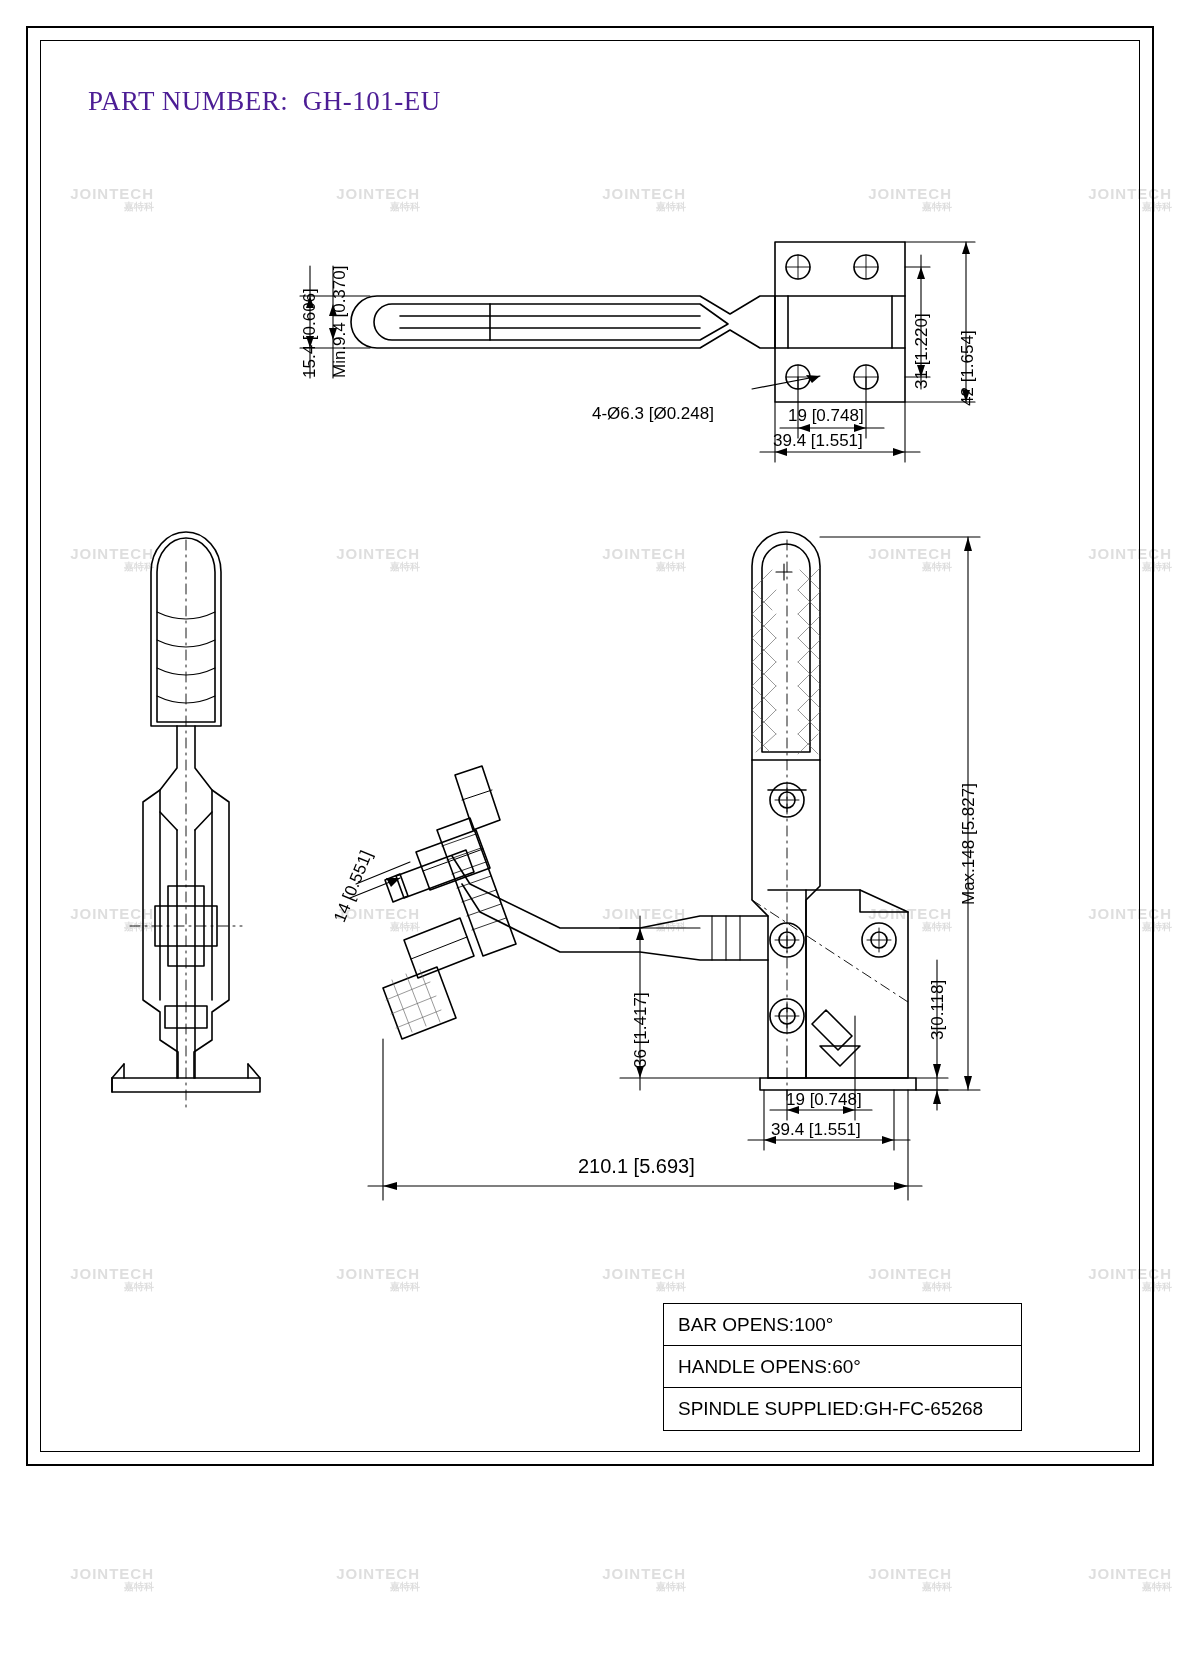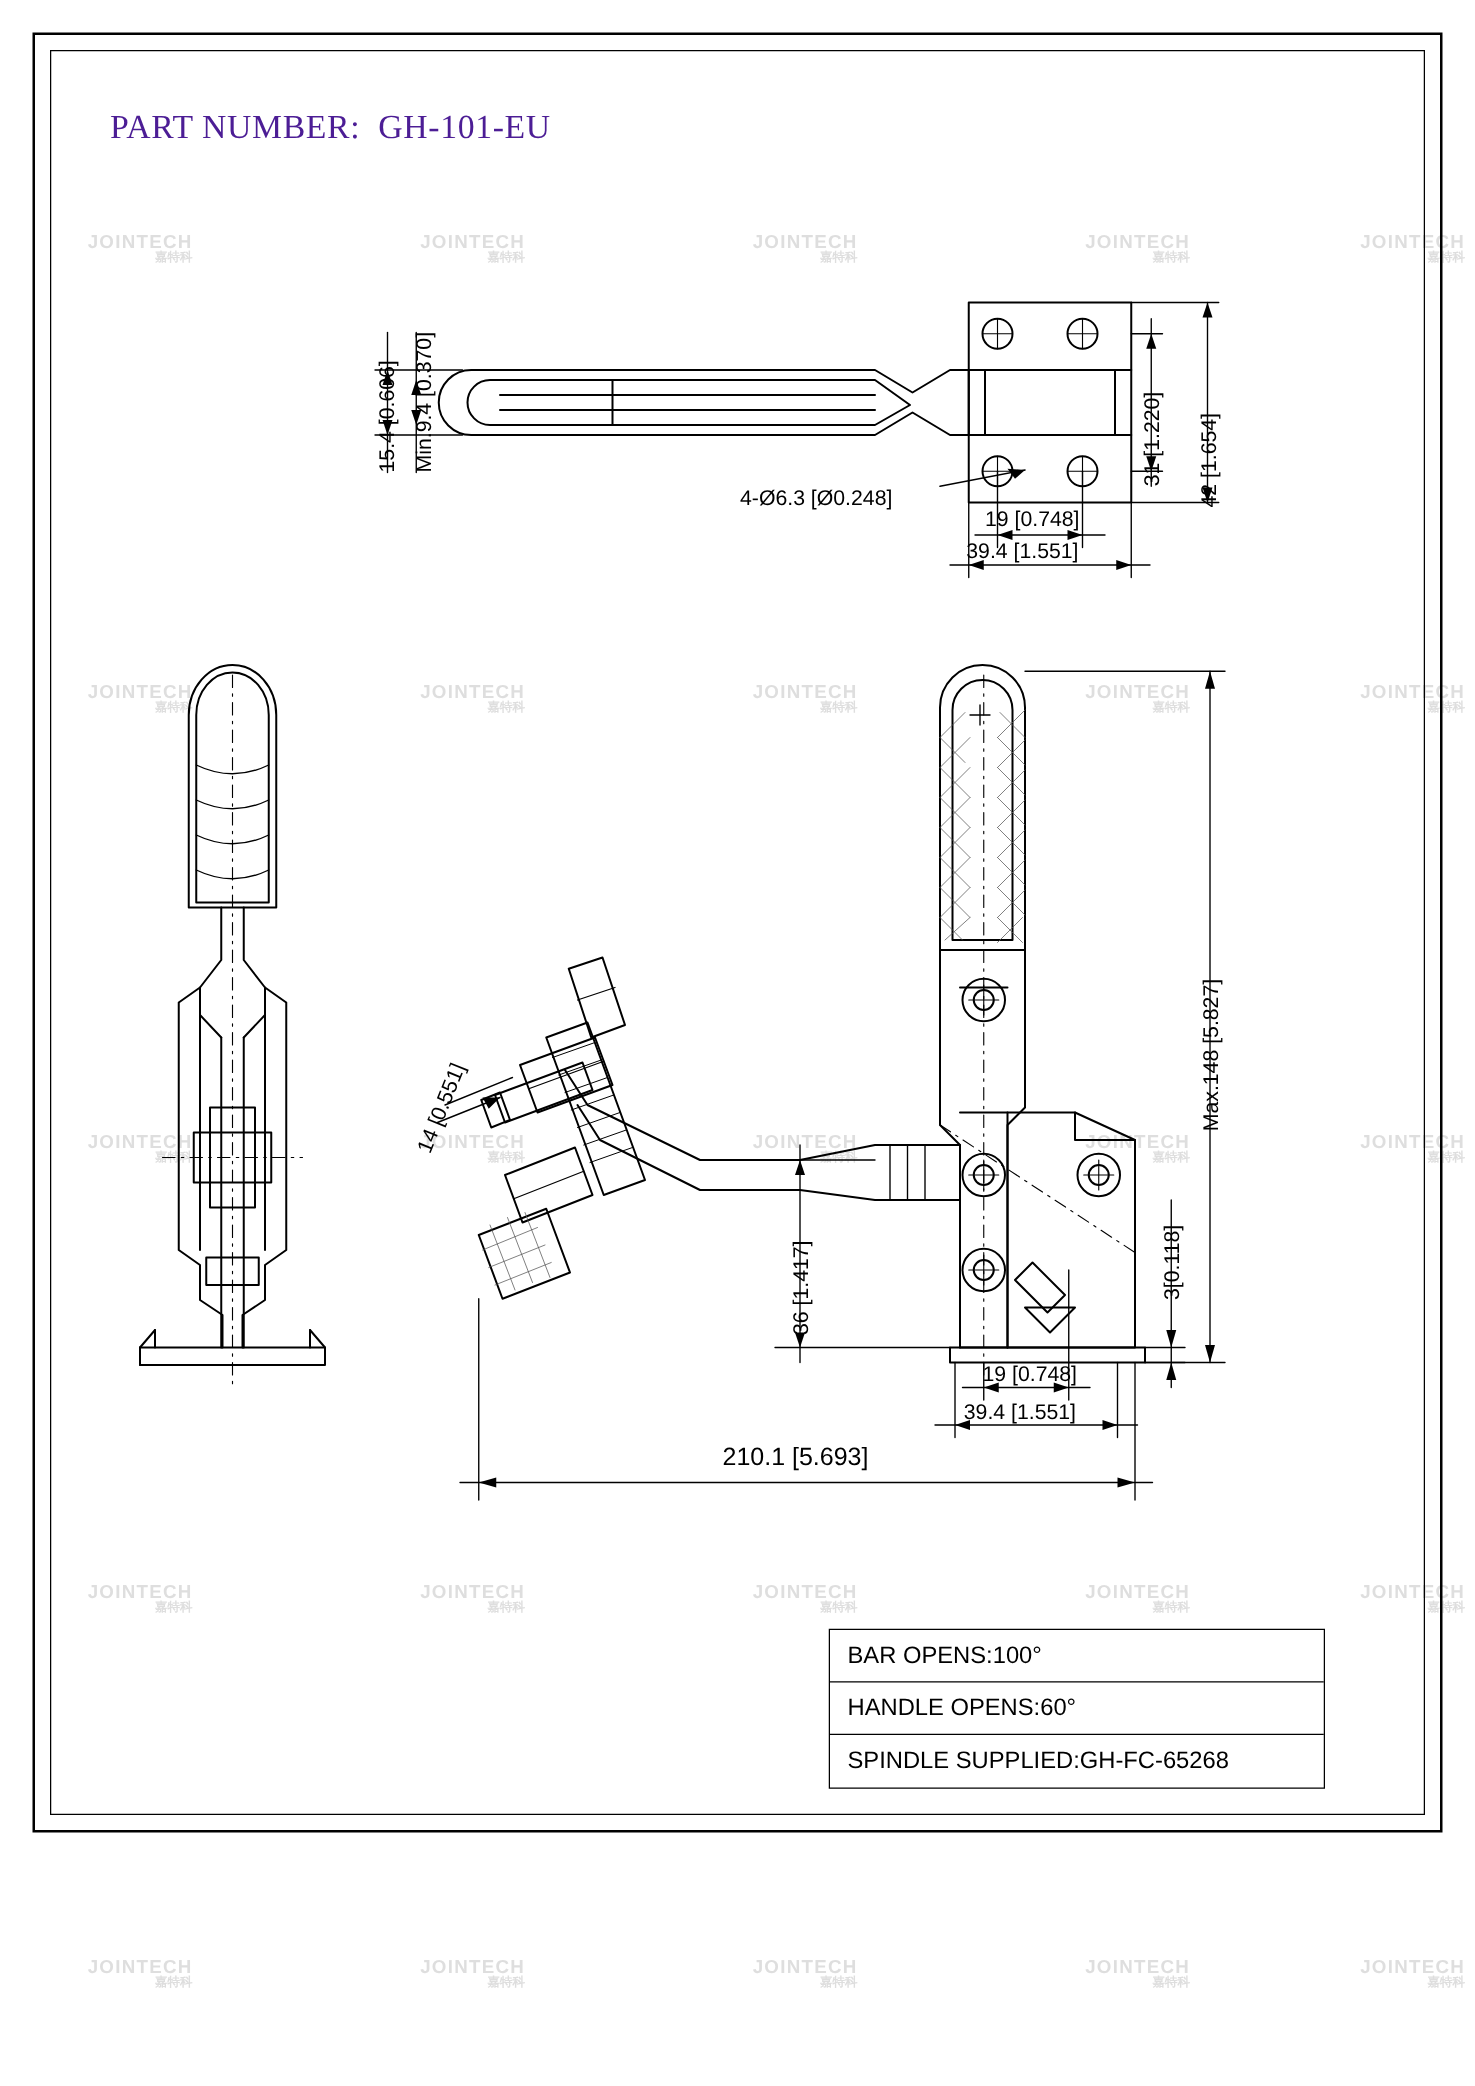--- a/index.html
+++ b/index.html
@@ -72,21 +72,21 @@
     white-space: pre;
   }
   .dim.v {
     transform-origin: left top;
     transform: rotate(-90deg);
   }
   .notes {
     position: absolute;
     left: 663px;
     top: 1303px;
-    width: 397px;
+    width: 359px;
     border: 1px solid #000;
     box-sizing: border-box;
     background: #fff;
   }
   .notes .row {
     border-bottom: 1px solid #000;
     height: 42px;
     line-height: 42px;
     padding-left: 14px;
     font-family: "Liberation Sans", sans-serif;
@@ -513,21 +513,21 @@
           <line x1="368" y1="1186" x2="922" y2="1186"></line>
           <path d="M383,1186 l14,-4 l0,8 z" fill="#000" stroke="none"></path>
           <path d="M908,1186 l-14,-4 l0,8 z" fill="#000" stroke="none"></path>
         </g>
       </g>
     </g>
   </svg>
 
   <div class="dim v" style="left:300px; top:378px;">15.4 [0.606]</div>
   <div class="dim v" style="left:330px; top:378px;">Min.9.4 [0.370]</div>
-  <div class="dim" style="left:592px; top:389px;">4-Ø6.3 [Ø0.248]</div>
+  <div class="dim" style="left:592px; top:404px;">4-Ø6.3 [Ø0.248]</div>
   <div class="dim" style="left:788px; top:406px;">19 [0.748]</div>
   <div class="dim" style="left:773px; top:431px;">39.4 [1.551]</div>
   <div class="dim v" style="left:912px; top:389px;">31 [1.220]</div>
   <div class="dim v" style="left:958px; top:406px;">42 [1.654]</div>
 
   <div class="dim v" style="left:330px; top:918px; transform:rotate(-68deg);">14 [0.551]</div>
   <div class="dim v" style="left:631px; top:1068px;">36 [1.417]</div>
   <div class="dim v" style="left:928px; top:1040px;">3[0.118]</div>
   <div class="dim v" style="left:959px; top:905px;">Max.148 [5.827]</div>
   <div class="dim" style="left:786px; top:1090px;">19 [0.748]</div>

